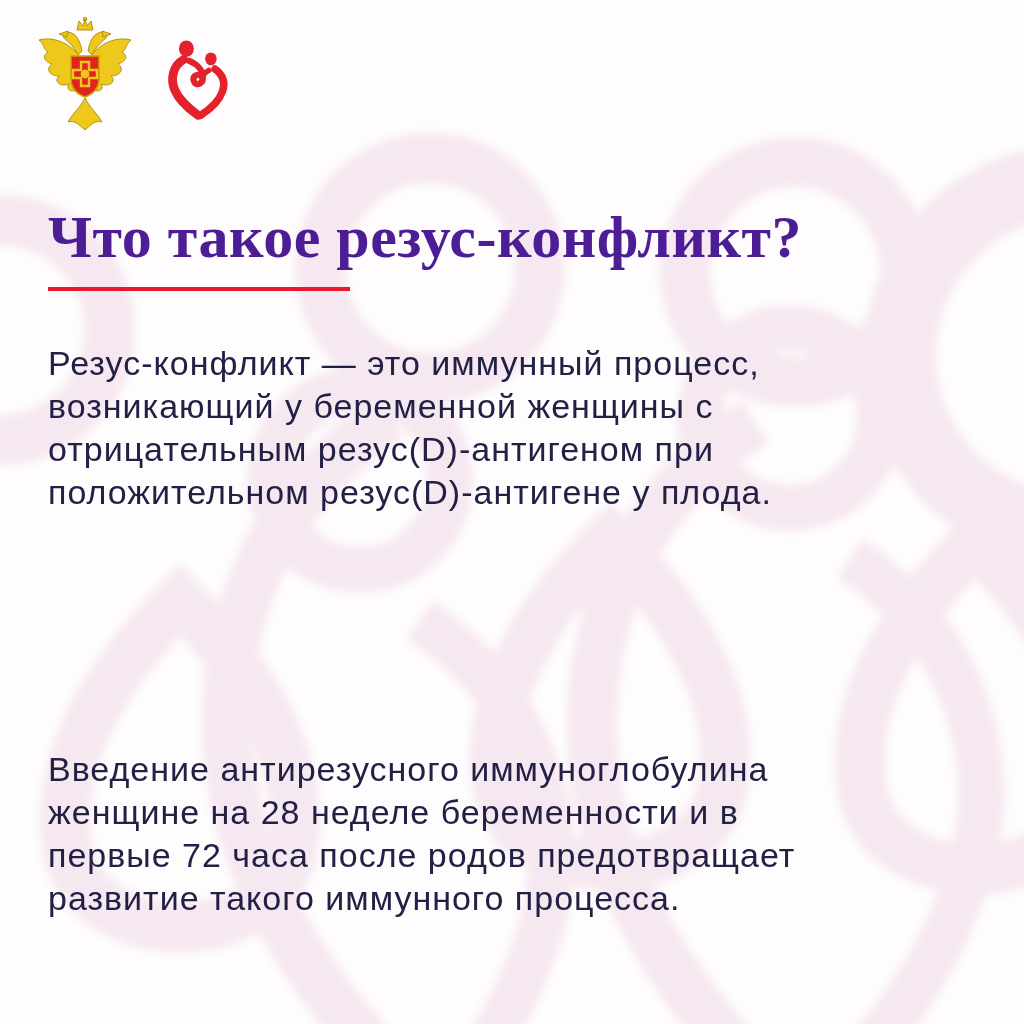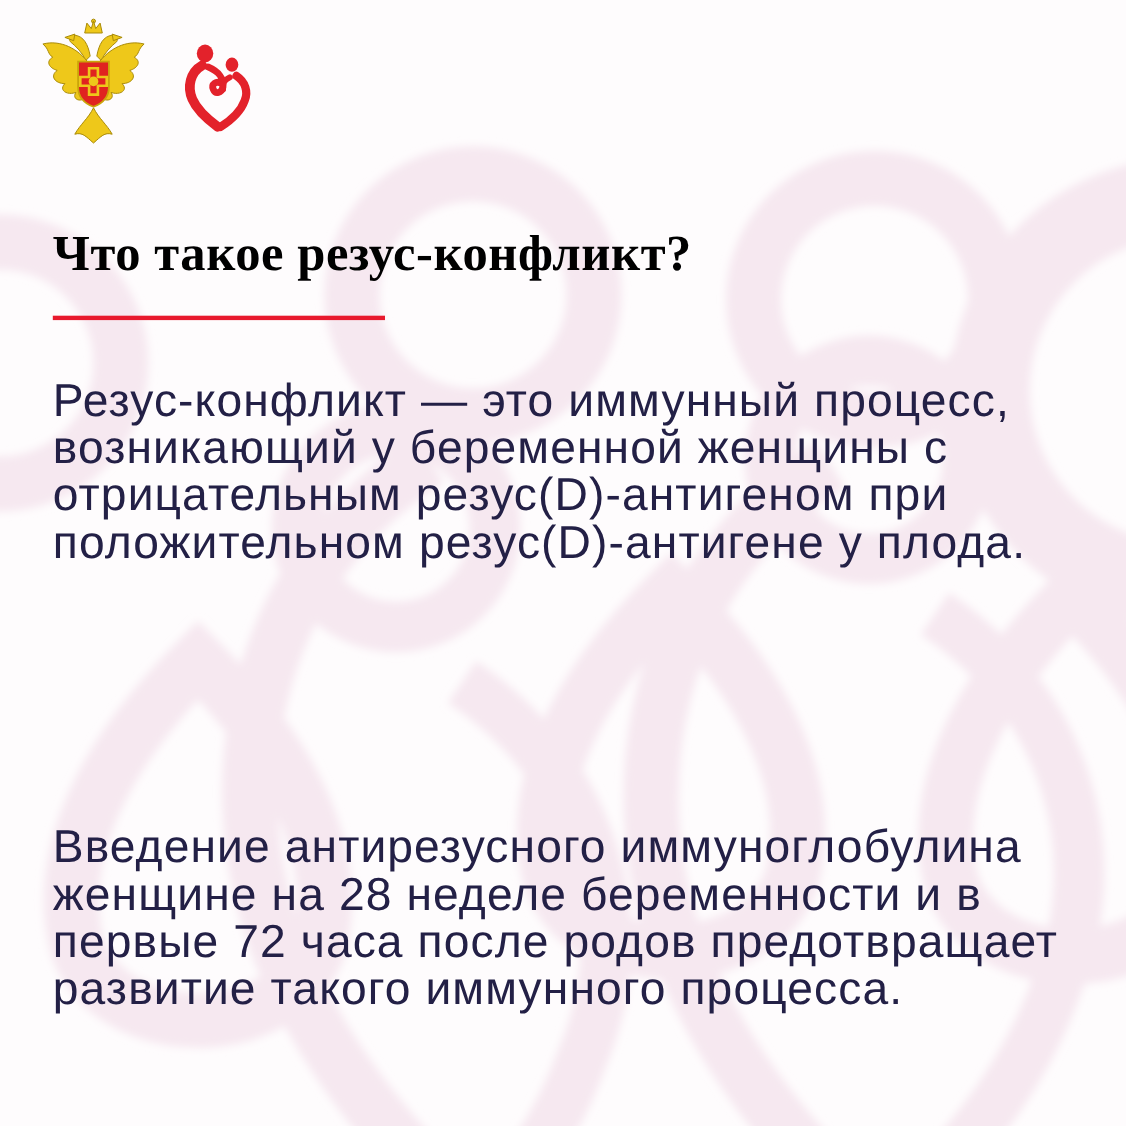--- a/index.html
+++ b/index.html
@@ -30,35 +30,35 @@
     font-weight: 700;
     letter-spacing: 1px;
     color: #1f7499;
     white-space: pre-line;
   }
   .page-title {
     position: absolute; left: 48px; top: 203px;
     margin: 0;
     font-family: "Liberation Serif", serif;
     font-weight: 700;
-    font-size: 46px;
+    font-size: 60px;
     letter-spacing: 0.5px;
-    color: #000000;
+    color: #4c1d95;
     white-space: nowrap;
   }
   .title-rule {
     position: absolute; left: 48px; top: 287px;
     width: 302px; height: 4px;
     background: #e8192d;
   }
   .body-par {
     position: absolute; left: 48px;
     margin: 0;
     width: 930px;
-    font-size: 42px;
+    font-size: 34px;
     line-height: 43px;
     letter-spacing: 1px;
     color: #232046;
     white-space: pre-line;
   }
   .par-1 { top: 342px; }
   .par-2 { top: 558px; }
   .par-3 { top: 732px; margin-top: 16px; }
 </style>
 </head>

